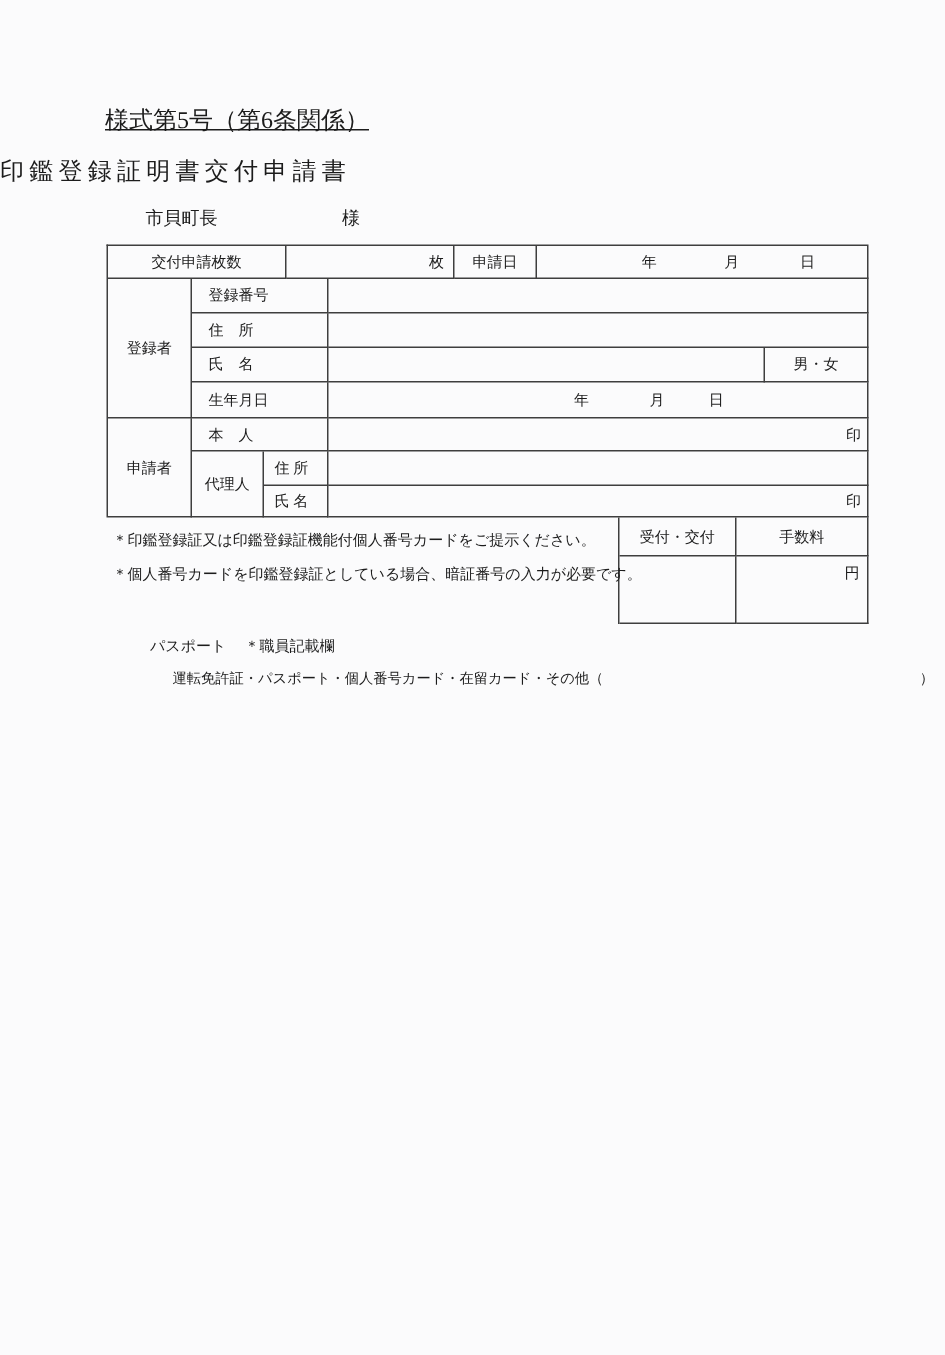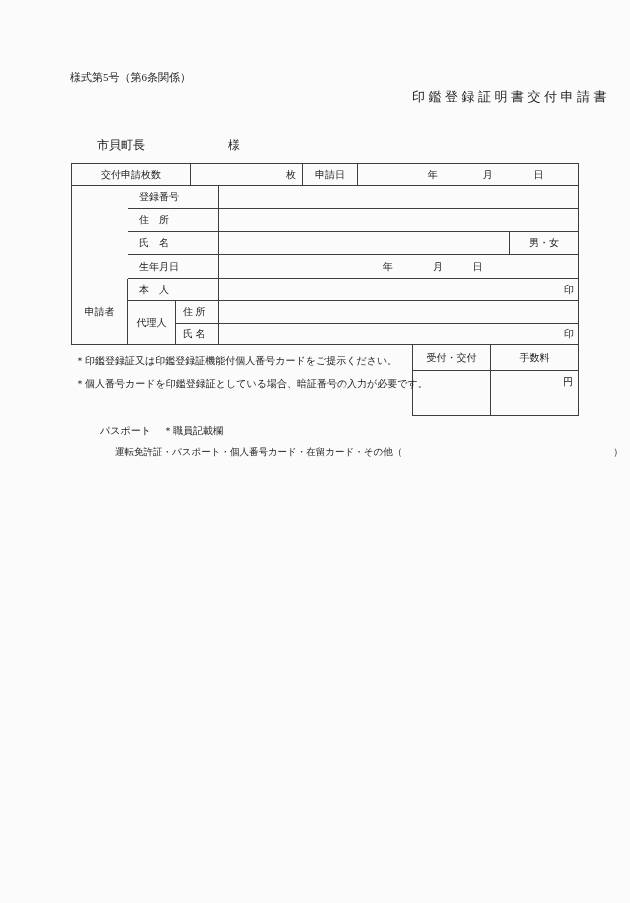--- a/index.html
+++ b/index.html
@@ -4,23 +4,23 @@
 <style>
   * { margin:0; padding:0; box-sizing:border-box; }
   html,body { background:#fbfbfc; }
   body {
     width:630px; height:903px;
     font-family:"Liberation Serif","DejaVu Serif",serif;
     color:#1c1c1c;
   }
   .page { position:relative; width:630px; height:903px; background:#fbfbfc; overflow:hidden; }
 
-  .form-number { position:absolute; left:70px; top:70px; font-size:11px; }
-  .doc-title   { position:absolute; left:0; top:88px; width:610px; text-align:right;
-                 font-size:13px; letter-spacing:3.5px; }
+  .form-number { position:absolute; left:70px; top:70px; font-size:16px;text-decoration:underline; }
+  .doc-title   { position:absolute; left:0; top:104px; width:610px; text-align:left;
+                 font-size:16px; letter-spacing:3.5px; }
   .addressee-line { position:absolute; left:97px; top:137px; font-size:12px; }
   .addressee-line .honorific { margin-left:83px; }
 
   
   .main-grid {
     position:absolute; left:71px; top:163px;
     display:grid;
     grid-template-columns:56px 48px 15px 28px 84px 55px 55px 78px 19px 69px;
     grid-template-rows:22px 23px 23px 23px 24px 22px 23px 21px;
     border-top:1px solid #3e3e3e; border-left:1px solid #3e3e3e;
@@ -104,20 +104,21 @@
     <div class="g-count-input c-right">
       <span>枚</span>
     </div>
     <div class="g-appdate-label c-center">申請日</div>
     <div class="g-appdate-cell">
       <span class="dspan" style="left:34%">年</span>
       <span class="dspan" style="left:59%">月</span>
       <span class="dspan" style="left:82%">日</span>
     </div>
 
+    <div class="g-registrant c-center">登録者</div>
     <div class="g-regno-label c-label">登録番号</div>
     <div class="g-regno-input"></div>
 
     <div class="g-addr-label c-label">住　所</div>
     <div class="g-addr-input"></div>
 
     <div class="g-name-label c-label">氏　名</div>
     <div class="g-name-input"></div>
     <div class="g-gender c-center">男・女</div>
 

